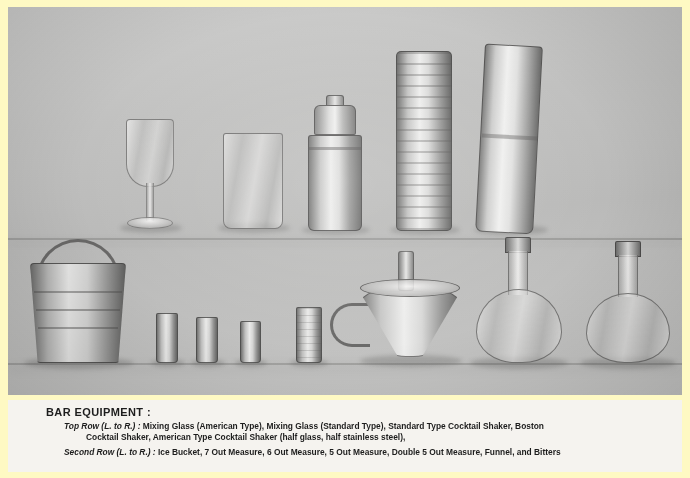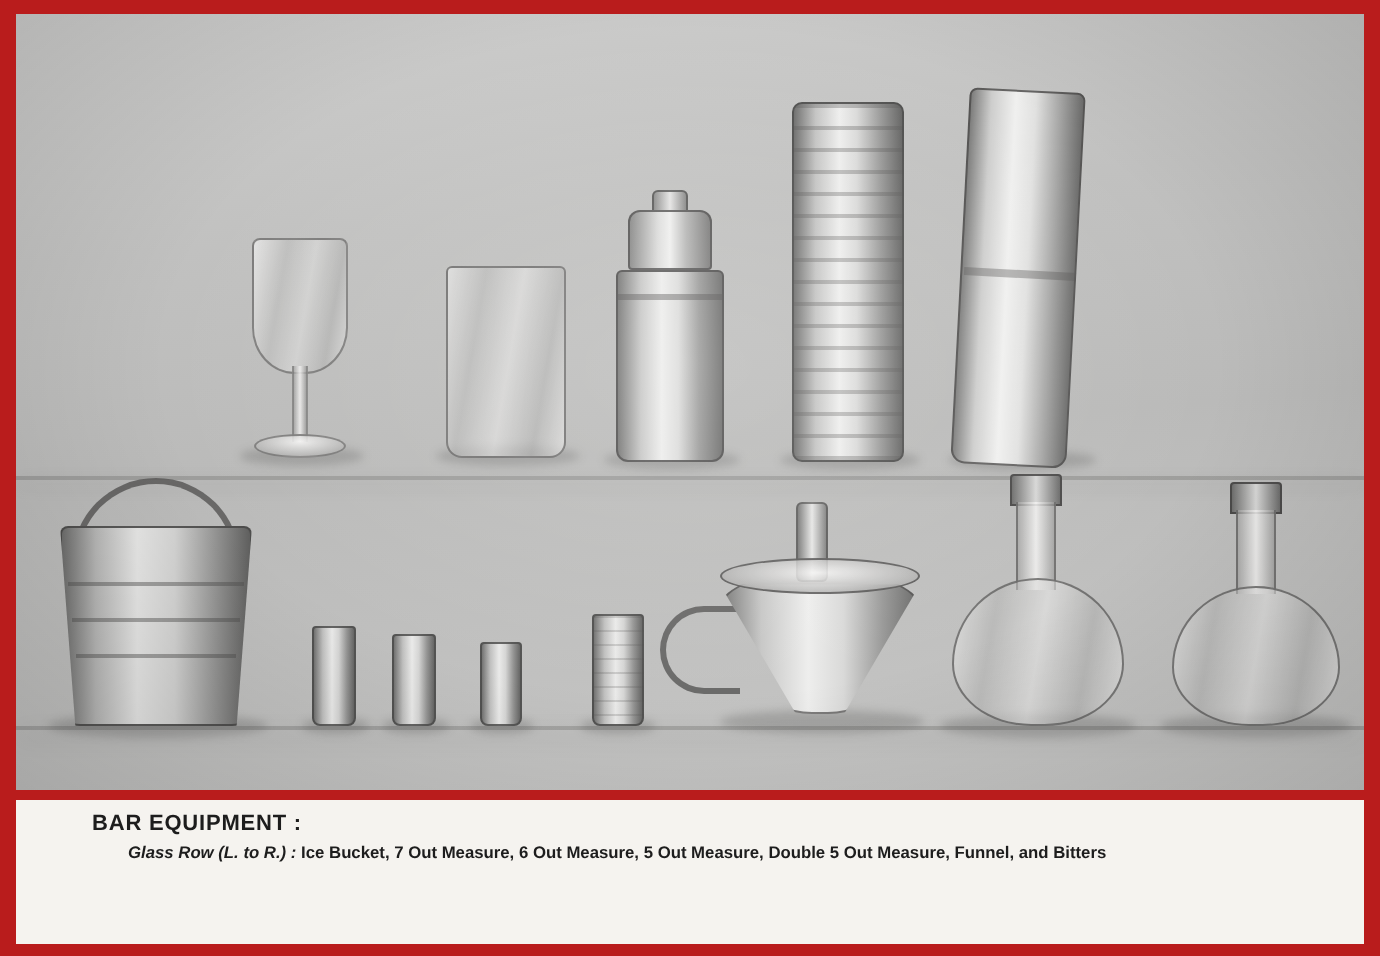--- a/index.html
+++ b/index.html
@@ -10,21 +10,21 @@
   body {
     width: 690px;
     height: 478px;
     font-family: "Liberation Sans", sans-serif;
     overflow: hidden;
   }
   #page {
     position: relative;
     width: 690px;
     height: 478px;
-    background: #b91c1c;
+    background: #fef9c3;
     box-sizing: border-box;
   }
   
   #plate {
     position: absolute;
     left: 8px;
     top: 7px;
     width: 674px;
     height: 388px;
     background:
@@ -332,19 +332,23 @@
     <div class="shadow" style="left:572px; top:350px; width:96px; height:12px;"></div>
     <div class="obj bottle-sprinkler" id="obj-bottle2-sprinkler"></div>
     <div class="obj bottle-neck" id="obj-bottle2-neck"></div>
     <div class="obj bottle-body" id="obj-bottle2-body"></div>
 
   </div>
 
   <div id="caption">
     <div id="caption-title">BAR EQUIPMENT :</div>
 
-
     <div class="caption-line">
-      <em>Glass Row (L. to R.) :</em><span> Ice Bucket, 7 Out Measure, 6 Out Measure, 5 Out Measure, Double 5 Out Measure, Funnel, and Bitters</span>
+      <em>Top Row (L. to R.) :</em><span> Mixing Glass (American Type), Mixing Glass (Standard Type), Standard Type  Cocktail Shaker,  Boston</span>
+      <span class="caption-cont">Cocktail Shaker, American Type Cocktail Shaker (half glass, half stainless steel),</span>
+    </div>
+
+    <div class="caption-line">
+      <em>Second Row (L. to R.) :</em><span> Ice Bucket, 7 Out Measure, 6 Out Measure, 5 Out Measure, Double 5 Out Measure, Funnel, and Bitters</span>
     </div>
   </div>
 
 </div>
 
 </body></html>

